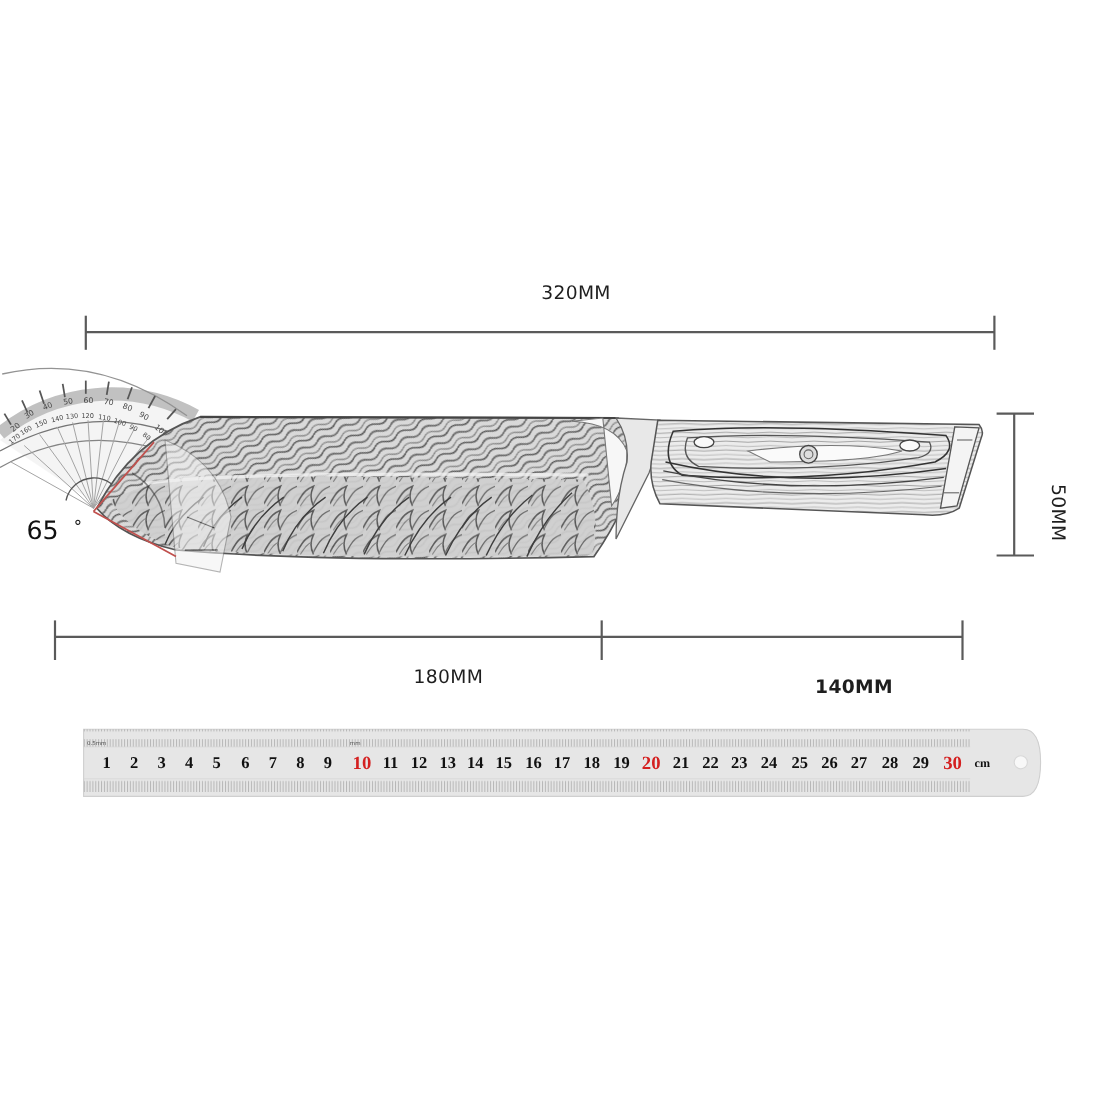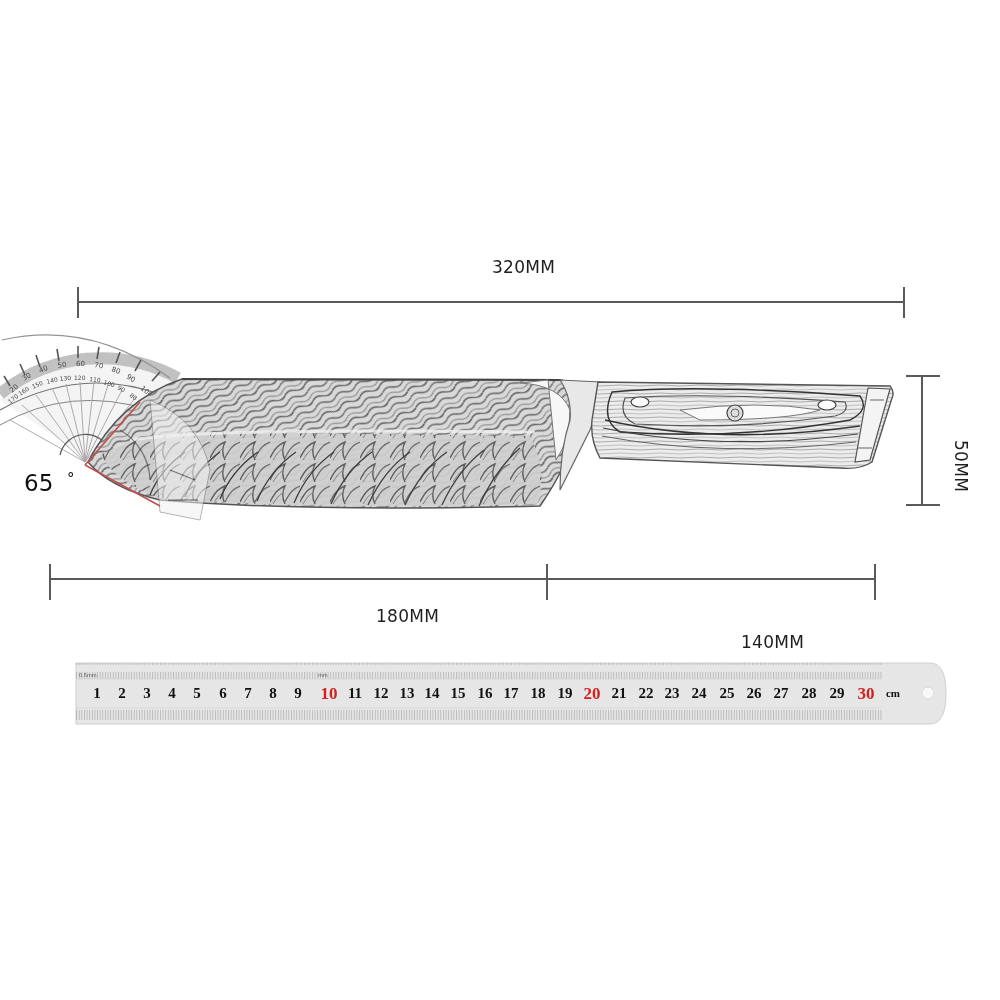--- a/index.html
+++ b/index.html
@@ -251,18 +251,18 @@
       </g>
     </g>
   </svg>
 
   <div class="dim-label" style="left:492px; top:257px;">320MM</div>
 
   <div class="dim-label rot" style="left:936px; top:455px; width:50px; text-align:center;">50MM</div>
 
   <div class="dim-label" style="left:332px; top:606px;margin-left:44px;">180MM</div>
 
-  <div class="dim-label" style="left:741px; top:632px;">140MM</div>
+  <div class="dim-label" style="left:741px; top:615px;font-weight:bold;">140MM</div>
 
   <div class="angle-label" style="left:24px; top:470px;">65</div>
   <div class="angle-deg" style="left:67px; top:470px;">°</div>
 
 </div>
 
 </body></html>

